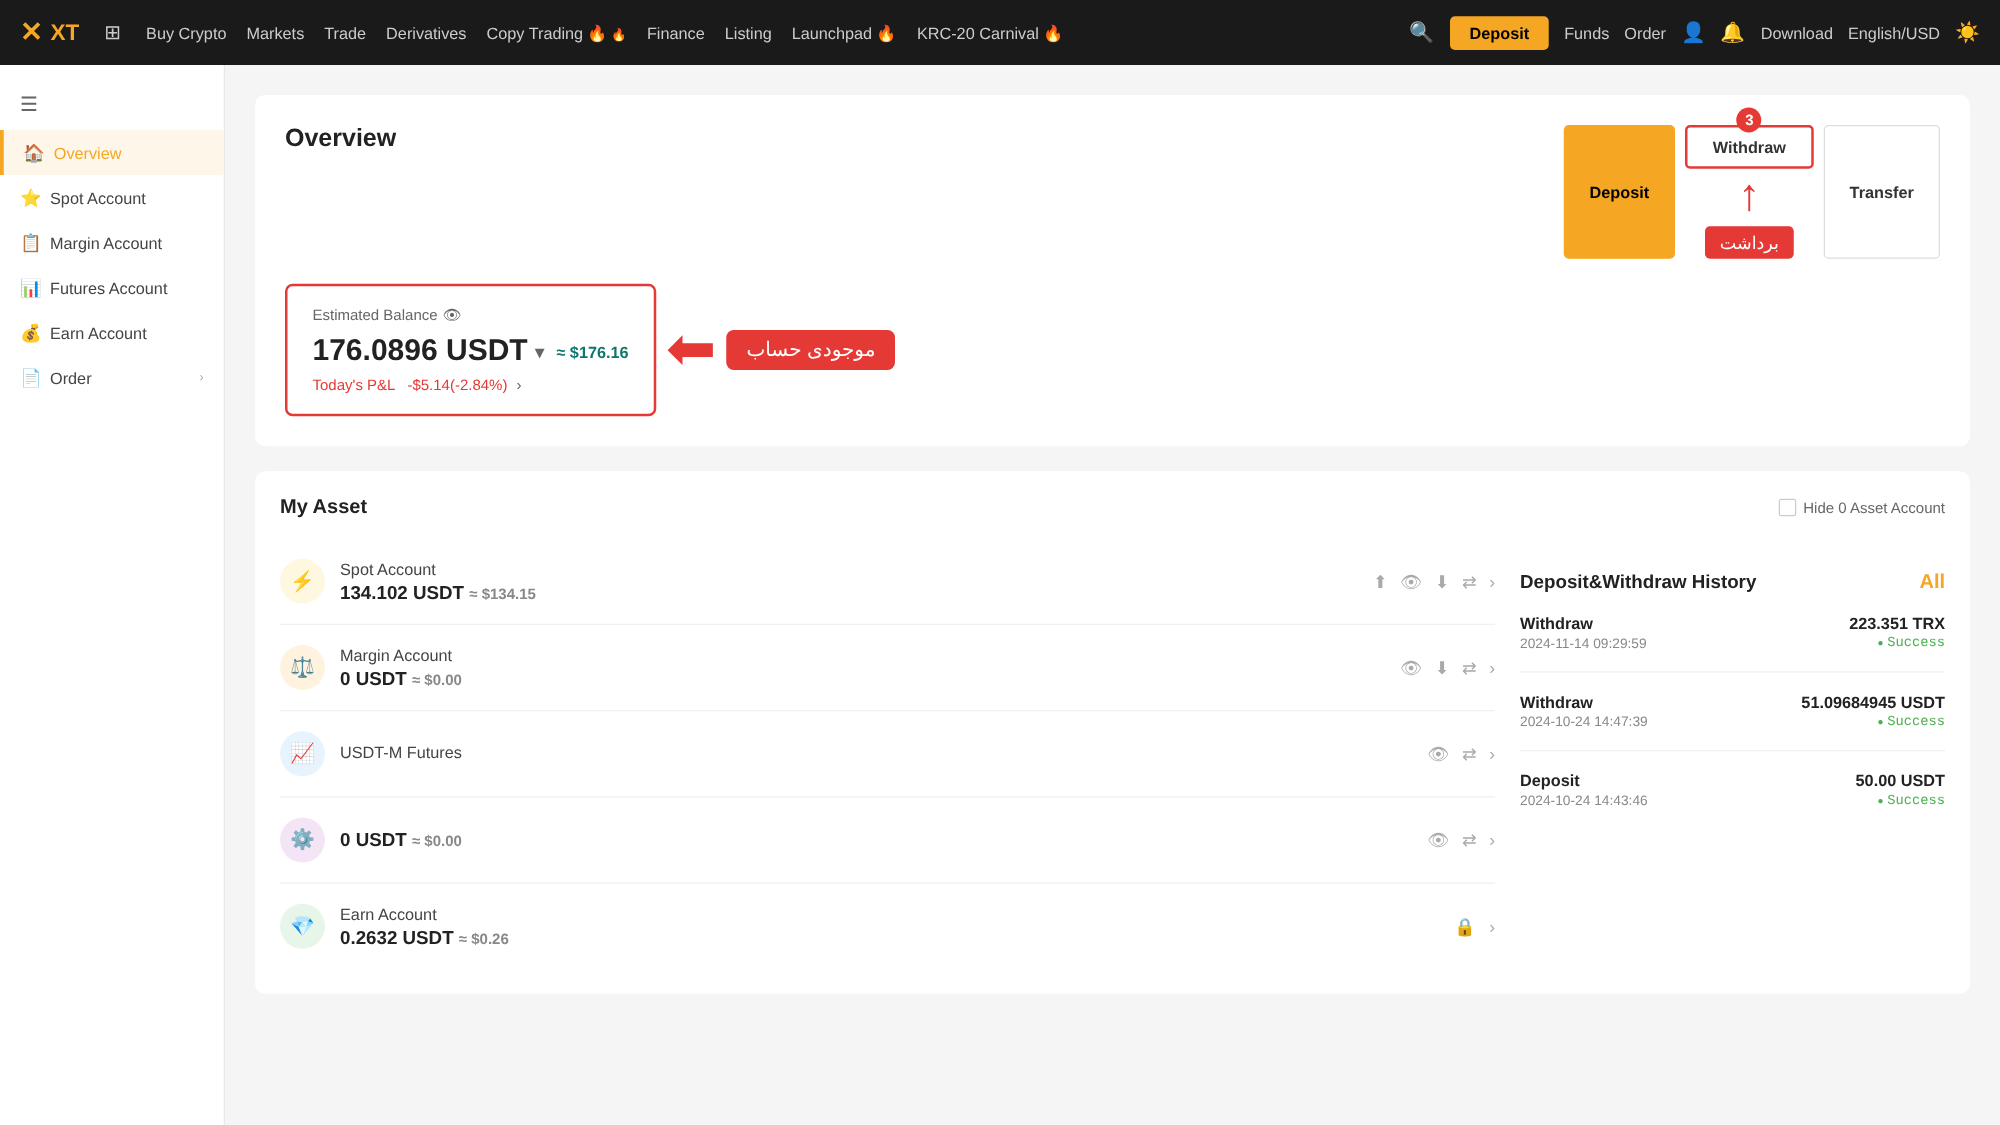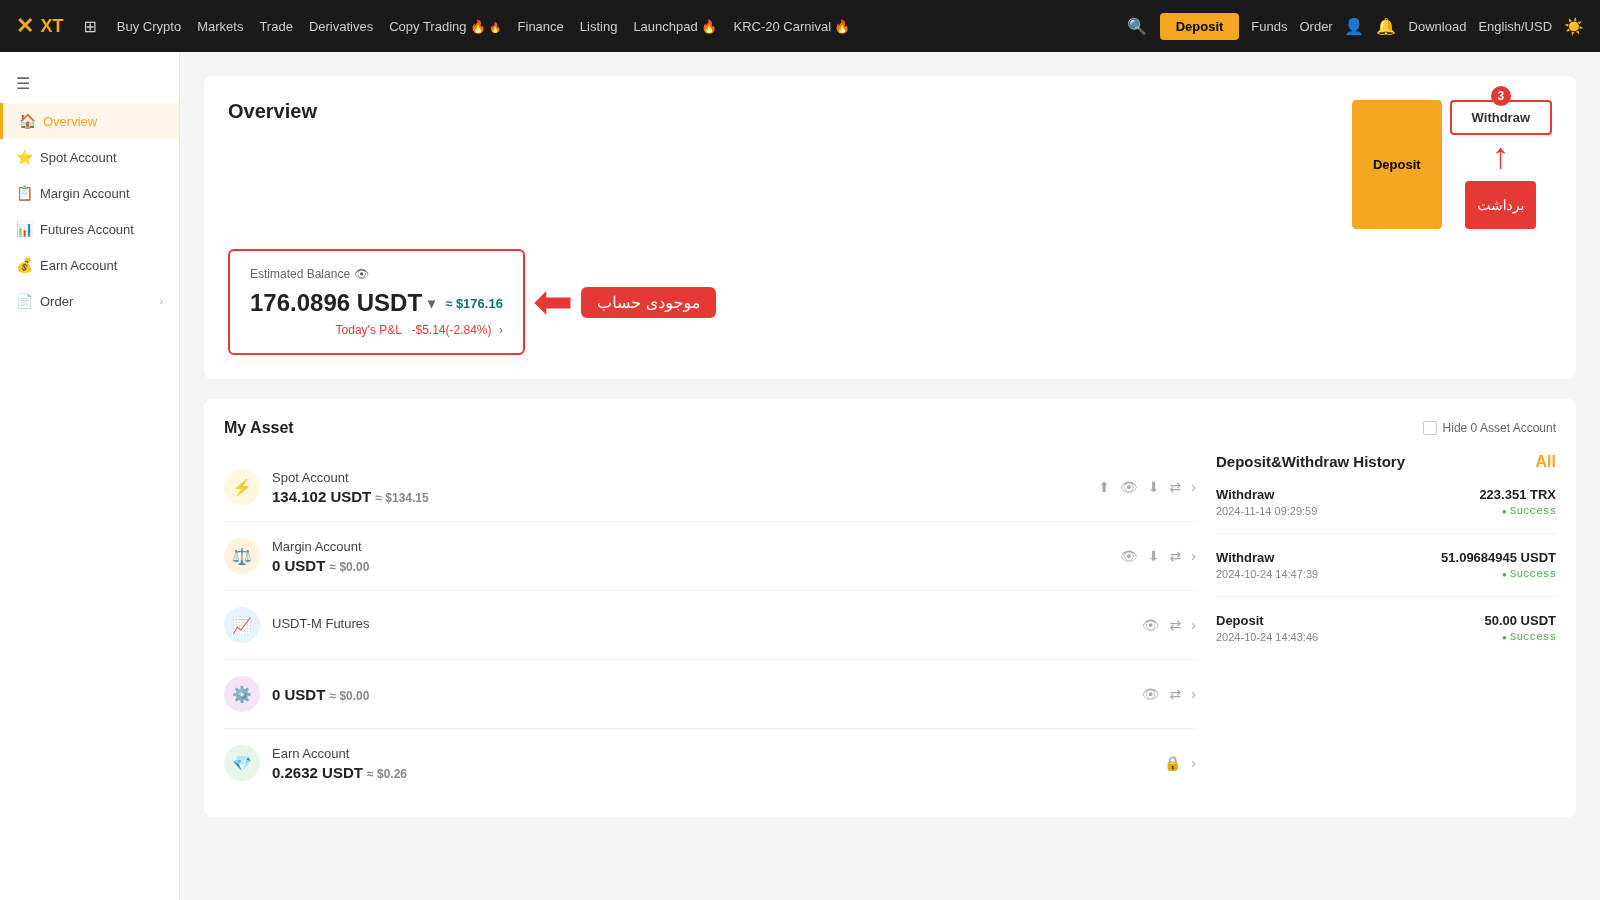--- a/index.html
+++ b/index.html
@@ -51,21 +51,21 @@
 
     
     .balance-card { border: 2px solid #e53935; border-radius: 6px; display: inline-block; padding: 16px 20px; min-width: 280px; position: relative; }
     .balance-label { font-size: 12px; color: #666; display: flex; align-items: center; gap: 4px; margin-bottom: 8px; }
     .eye-icon { cursor: pointer; font-size: 12px; }
     .balance-amount { font-size: 24px; font-weight: 700; color: #222; display: flex; align-items: center; gap: 6px; }
     .balance-usd { font-size: 13px; color: #0f766e; margin-left: 4px; }
     .balance-pnl { font-size: 12px; color: #e53935; margin-top: 6px; }
 
     
-    .annotation-area { display: flex; align-items: center; gap: 0; text-align: right; }
+    .annotation-area { display: flex; align-items: center; gap: 0; }
 
     
     .asset-section { background: #fff; border-radius: 8px; padding: 20px; }
     .asset-header { display: flex; align-items: center; justify-content: space-between; margin-bottom: 16px; }
     .asset-title { font-size: 16px; font-weight: 600; color: #222; }
     .hide-zero { display: flex; align-items: center; gap: 6px; font-size: 12px; color: #666; cursor: pointer; }
     .checkbox { width: 14px; height: 14px; border: 1px solid #ccc; border-radius: 2px; display: inline-block; }
 
     
     .asset-history-layout { display: flex; gap: 20px; }
@@ -82,21 +82,21 @@
     .account-icon.coin { background: #f3e5f5; }
     .account-icon.earn { background: #e8f5e9; }
     .account-info { flex: 1; }
     .account-name { font-size: 13px; color: #444; margin-bottom: 3px; }
     .account-balance { font-size: 15px; font-weight: 600; color: #222; }
     .account-balance-usd { font-size: 12px; color: #888; }
     .account-actions { display: flex; align-items: center; gap: 10px; }
     .row-icon { color: #aaa; font-size: 14px; cursor: pointer; }
 
     
-    .history-title { font-size: 15px; font-weight: 600; color: #222; margin-bottom: 16px; display: flex; justify-content: space-between; }
+    .history-title { font-size: 15px; font-weight: 600; color: #222; margin-bottom: 16px; display: flex; justify-content: space-between; margin-top: 26px; }
     .history-all { color: #f5a623; font-size: 16px; cursor: pointer; }
     .history-item { margin-bottom: 16px; padding-bottom: 16px; border-bottom: 1px solid #f0f0f0; }
     .history-item:last-child { border-bottom: none; }
     .history-row1 { display: flex; justify-content: space-between; align-items: center; }
     .history-type { font-size: 13px; font-weight: 600; color: #222; }
     .history-amount { font-size: 13px; font-weight: 600; color: #222; }
     .history-date { font-size: 11px; color: #888; margin-top: 3px; }
     .history-status { font-size: 11px; color: #4caf50; display: flex; align-items: center; gap: 3px; justify-content: flex-end; margin-top: 3px; font-family: Liberation Mono, monospace; }
     .history-status::before { content: '●'; font-size: 8px; }
     .farsi-label {
@@ -131,21 +131,21 @@
     }
     .withdraw-annotation {
       position: relative;
       display: flex;
       flex-direction: column;
       align-items: center;
     }
     .farsi-withdraw {
       background: #e53935;
       color: #fff;
-      padding: 16px 12px;
+      padding: 5px 12px;
       border-radius: 4px;
       font-size: 14px;
       font-family: 'Tahoma', sans-serif;
       direction: rtl;
       margin-top: 4px;
     }
     .up-arrow-annotation {
       display: flex;
       flex-direction: column;
       align-items: center;
@@ -223,20 +223,21 @@
         <div class="overview-actions">
           <button class="action-btn primary">Deposit</button>
           <div class="withdraw-annotation">
             <span class="badge-3">3</span>
             <button class="action-btn outlined">Withdraw</button>
             <div class="up-arrow-annotation">
               <span class="red-arrow-up">↑</span>
               <span class="farsi-withdraw">برداشت</span>
             </div>
           </div>
+          <button class="action-btn">Transfer</button>
         </div>
       </div>
 
       <div class="annotation-area">
         <div class="balance-card">
           <div class="balance-label">
             <span>Estimated Balance</span>
             <span class="eye-icon">👁</span>
           </div>
           <div class="balance-amount">

